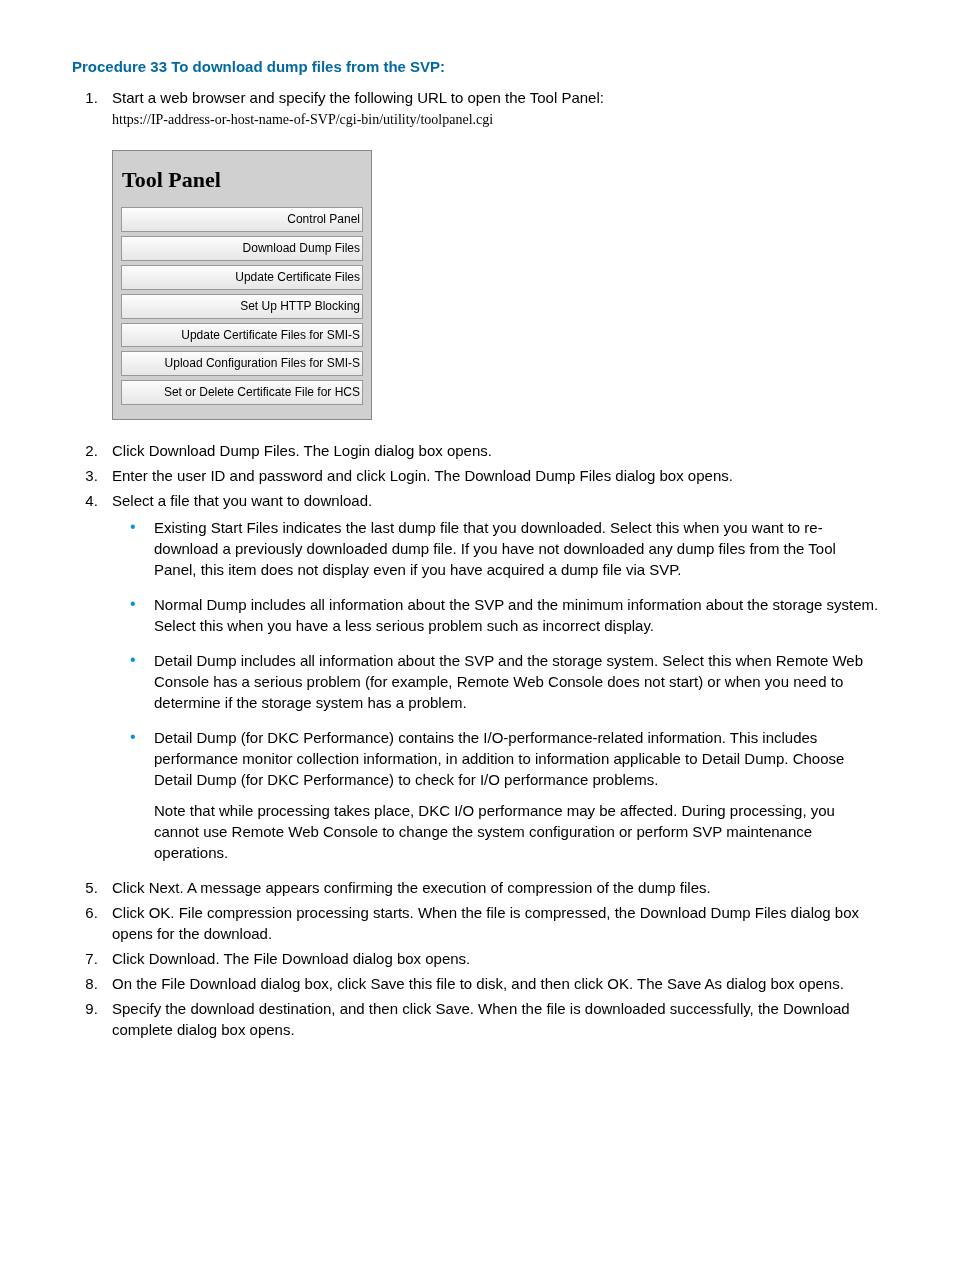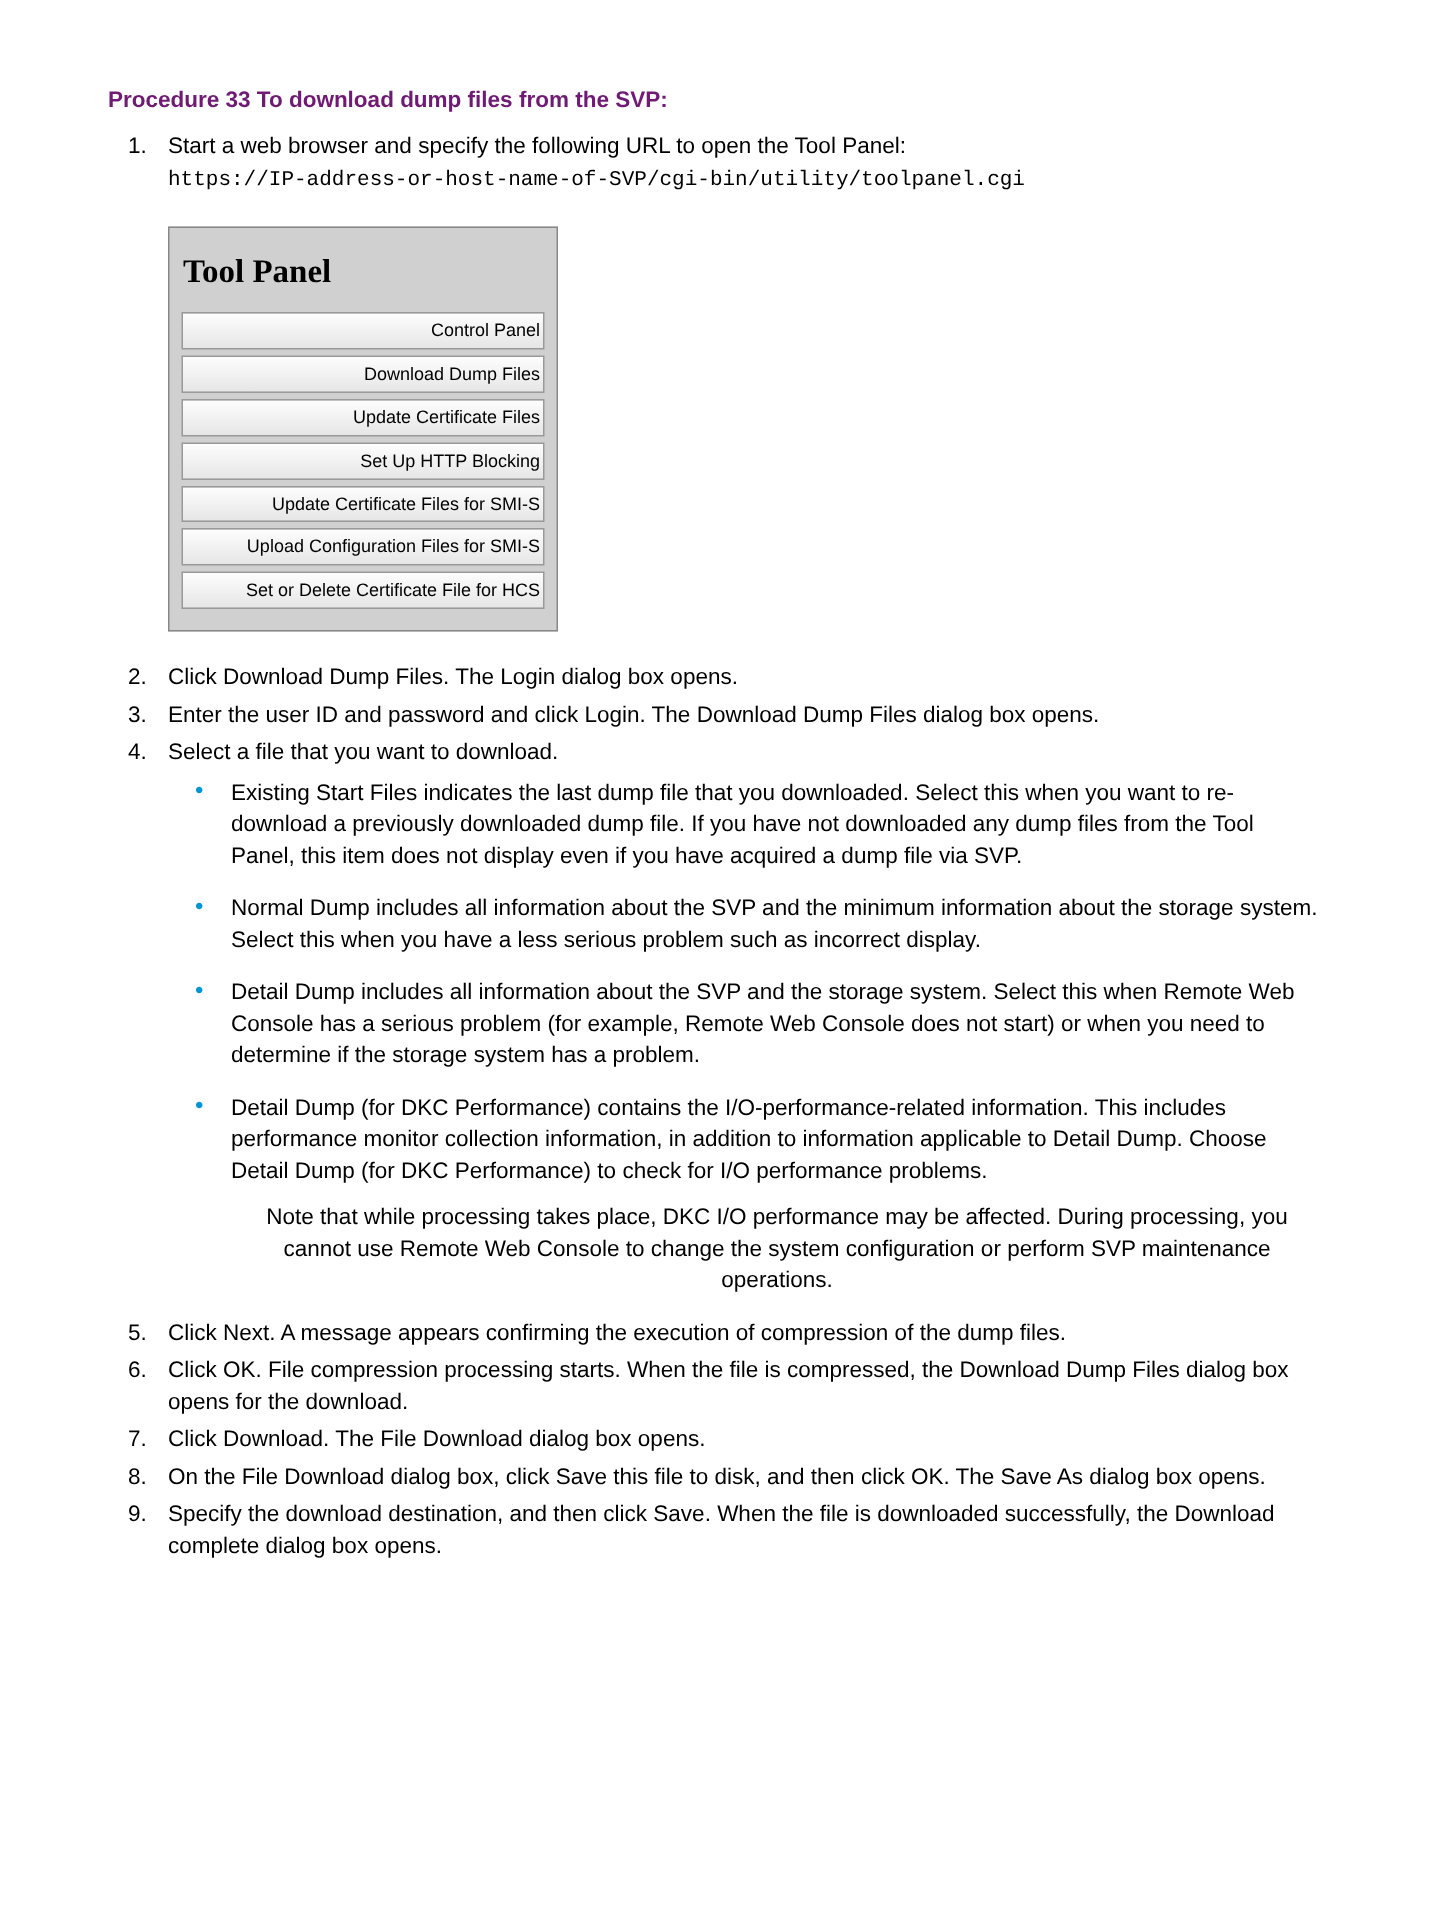--- a/index.html
+++ b/index.html
@@ -7,35 +7,35 @@
     padding: 56px 72px 40px 72px;
     font-family: Arial, Helvetica, sans-serif;
     font-size: 15px;
     color: #000;
     line-height: 1.4;
     width: 954px;
     box-sizing: border-box;
     background: #fff;
   }
   .procedure-title {
-    color: #701a75;
+    color: #0369a1;
     font-weight: bold;
     font-size: 15px;
     margin-bottom: 10px;
   }
   ol.main-list {
     margin: 0 0 0 8px;
     padding: 0 0 0 22px;
   }
   ol.main-list > li {
     margin-bottom: 4px;
     padding-left: 10px;
   }
   .code {
-    font-family: Liberation Mono, monospace;
+    font-family: Liberation Serif, serif;
     font-size: 14px;
   }
   .tool-panel-box {
     margin: 20px 0 20px 0;
     width: 242px;
     border: 1px solid #888;
     background: #d0d0d0;
     padding: 10px 8px 14px 8px;
   }
   .tool-panel-title {
@@ -71,21 +71,20 @@
     content: "•";
     color: #0096d6;
     position: absolute;
     left: 2px;
     top: 0;
     font-size: 16px;
     line-height: 1.3;
   }
   .note-para {
     margin-top: 10px;
-    text-align: center;
   }
   b { font-weight: normal; }
 </style>
 </head>
 <body>
 
 <div class="procedure-title">Procedure 33 To download dump files from the SVP:</div>
 
 <ol class="main-list">
 

